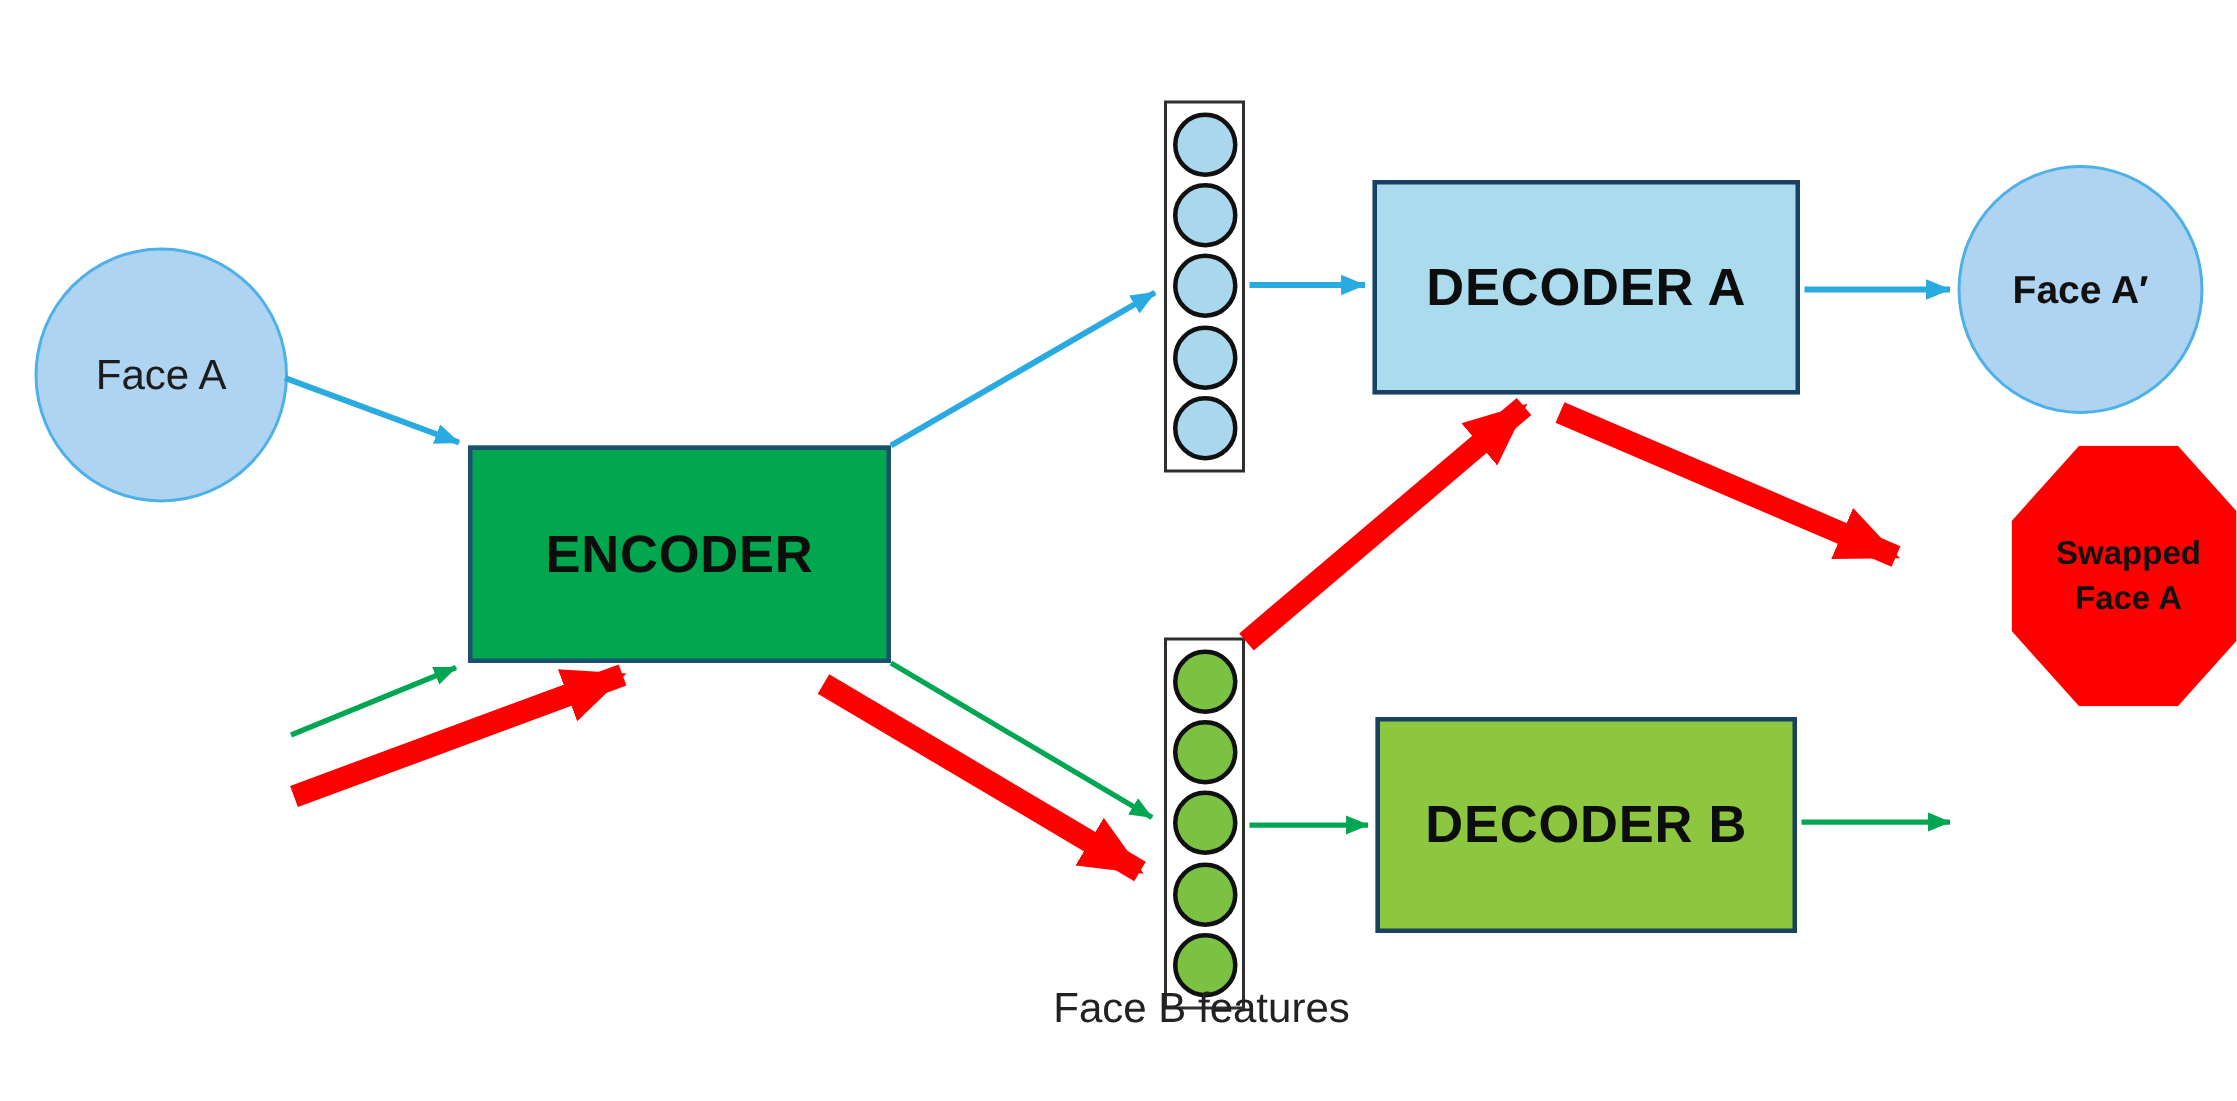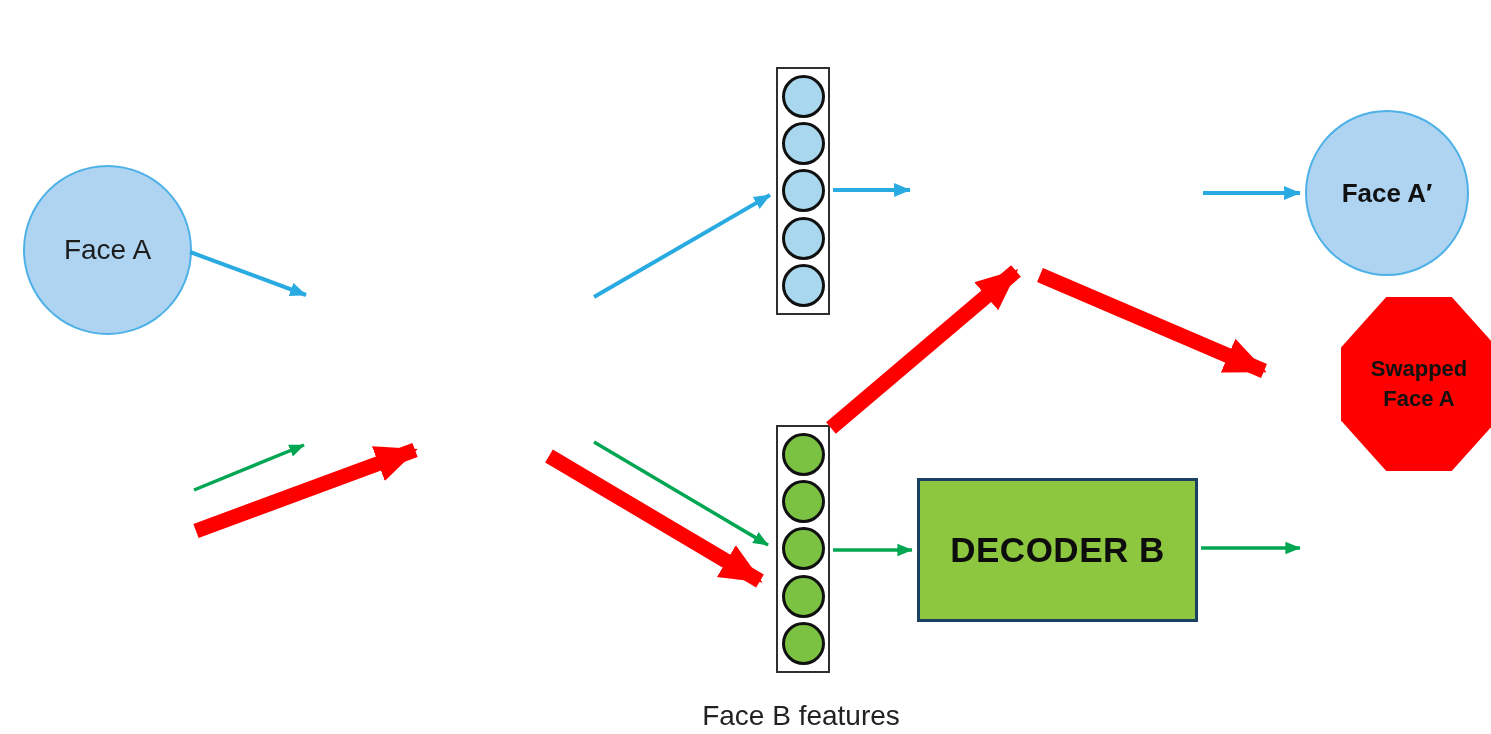--- a/index.html
+++ b/index.html
@@ -35,51 +35,57 @@
     padding:2px 0;
   }
   .feat-box-a{left:776px;top:67px;}
   .feat-box-b{left:776px;top:425px;}
   .feat-circle{width:37px;height:37px;border:3px solid #101010;border-radius:50%;box-sizing:content-box;}
   .feat-label{
     position:absolute;width:270px;text-align:center;
     font-size:28px;font-weight:400;color:#222;
   }
   .feat-label-a{left:670px;top:24px;}
-  .feat-label-b{left:666px;top:656px;margin-top:44px;}
+  .feat-label-b{left:666px;top:656px;}
   .arrows{position:absolute;left:0;top:0;z-index:5;pointer-events:none;}
 </style>
 </head>
 <body>
 
 <div class="canvas">
 
   <div class="shape circle face-a" style="background: rgb(174, 212, 241);">
     <span class="node-label">Face A</span>
   </div>
 
 
+  <div class="shape encoder" style="background: rgb(0, 167, 79);">
+    <span class="box-title">ENCODER</span>
+  </div>
 
   <div class="feat-box feat-box-a">
       <div class="feat-circle" style="background: rgb(169, 216, 238);"></div>
       <div class="feat-circle" style="background: rgb(169, 216, 238);"></div>
       <div class="feat-circle" style="background: rgb(169, 216, 238);"></div>
       <div class="feat-circle" style="background: rgb(169, 216, 238);"></div>
       <div class="feat-circle" style="background: rgb(169, 216, 238);"></div>
     </div>
 
   <div class="feat-box feat-box-b">
       <div class="feat-circle" style="background: rgb(124, 194, 66);"></div>
       <div class="feat-circle" style="background: rgb(124, 194, 66);"></div>
       <div class="feat-circle" style="background: rgb(124, 194, 66);"></div>
       <div class="feat-circle" style="background: rgb(124, 194, 66);"></div>
       <div class="feat-circle" style="background: rgb(124, 194, 66);"></div>
     </div>
   <div class="feat-label feat-label-b">Face B features</div>
 
+  <div class="shape decoder-a" style="background: rgb(170, 220, 238);">
+    <span class="box-title">DECODER A</span>
+  </div>
 
   <div class="shape circle face-a-prime" style="background: rgb(174, 212, 241);">
     <span class="node-label-bold">Face A′</span>
   </div>
 
   <div class="shape decoder-b" style="background: rgb(141, 198, 63);">
     <span class="box-title">DECODER B</span>
   </div>
 
   <div class="shape octagon" style="background: rgb(254, 0, 0);">

